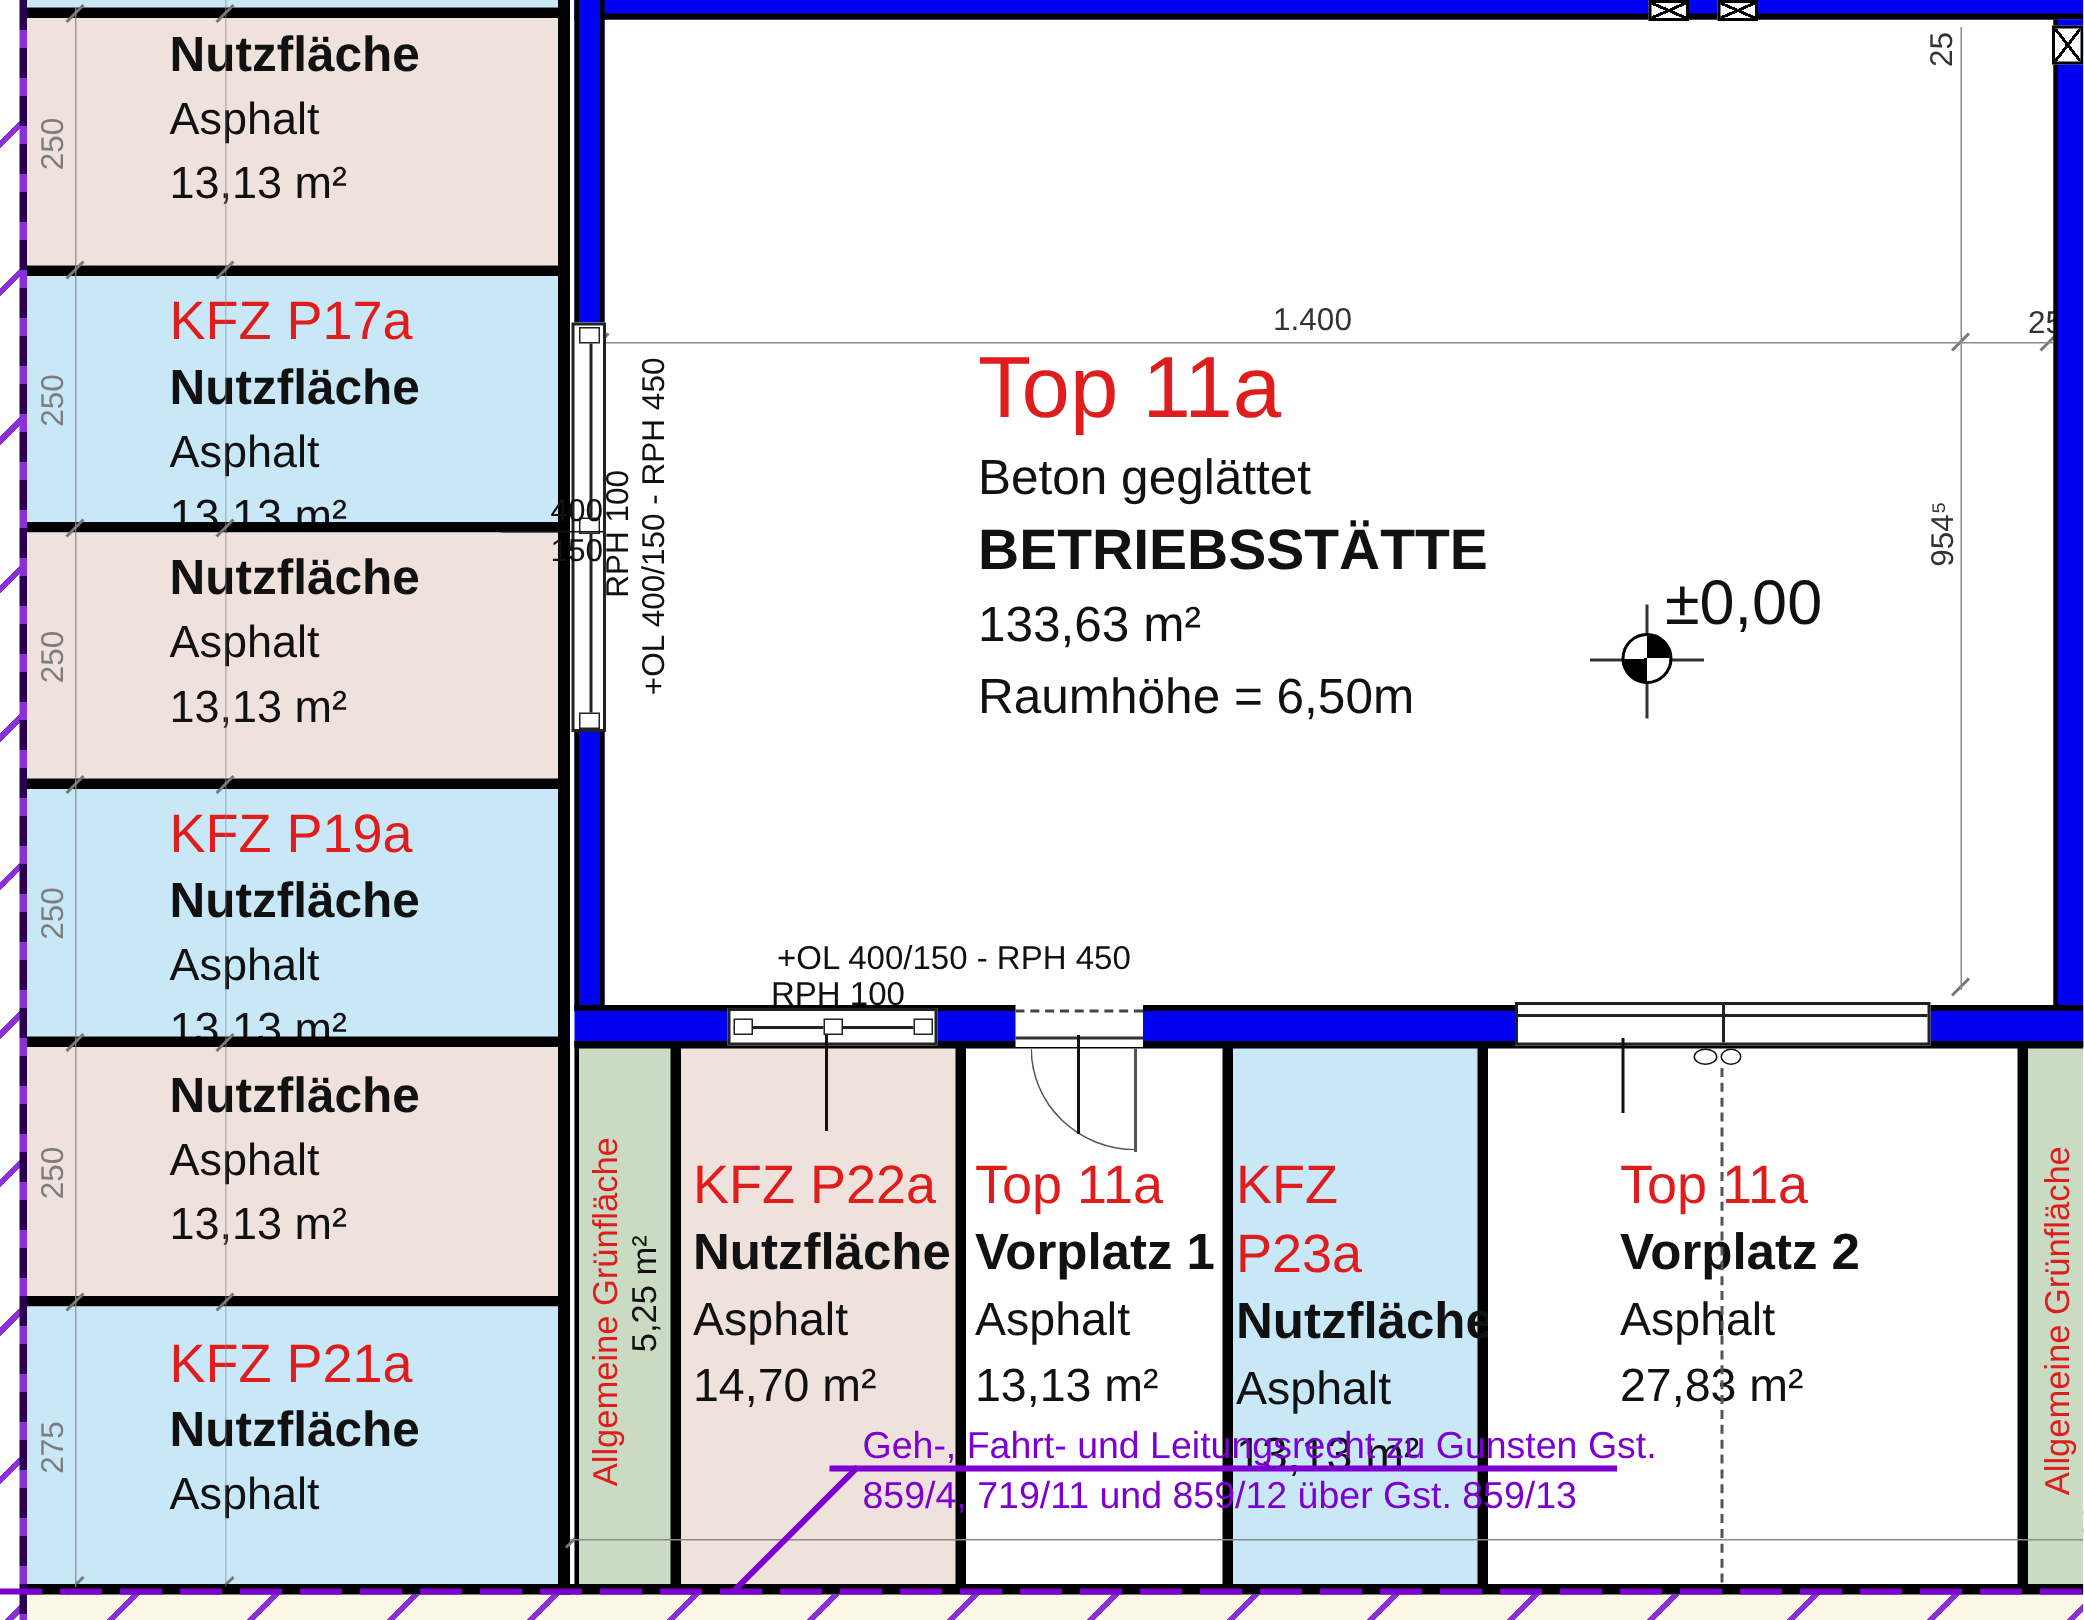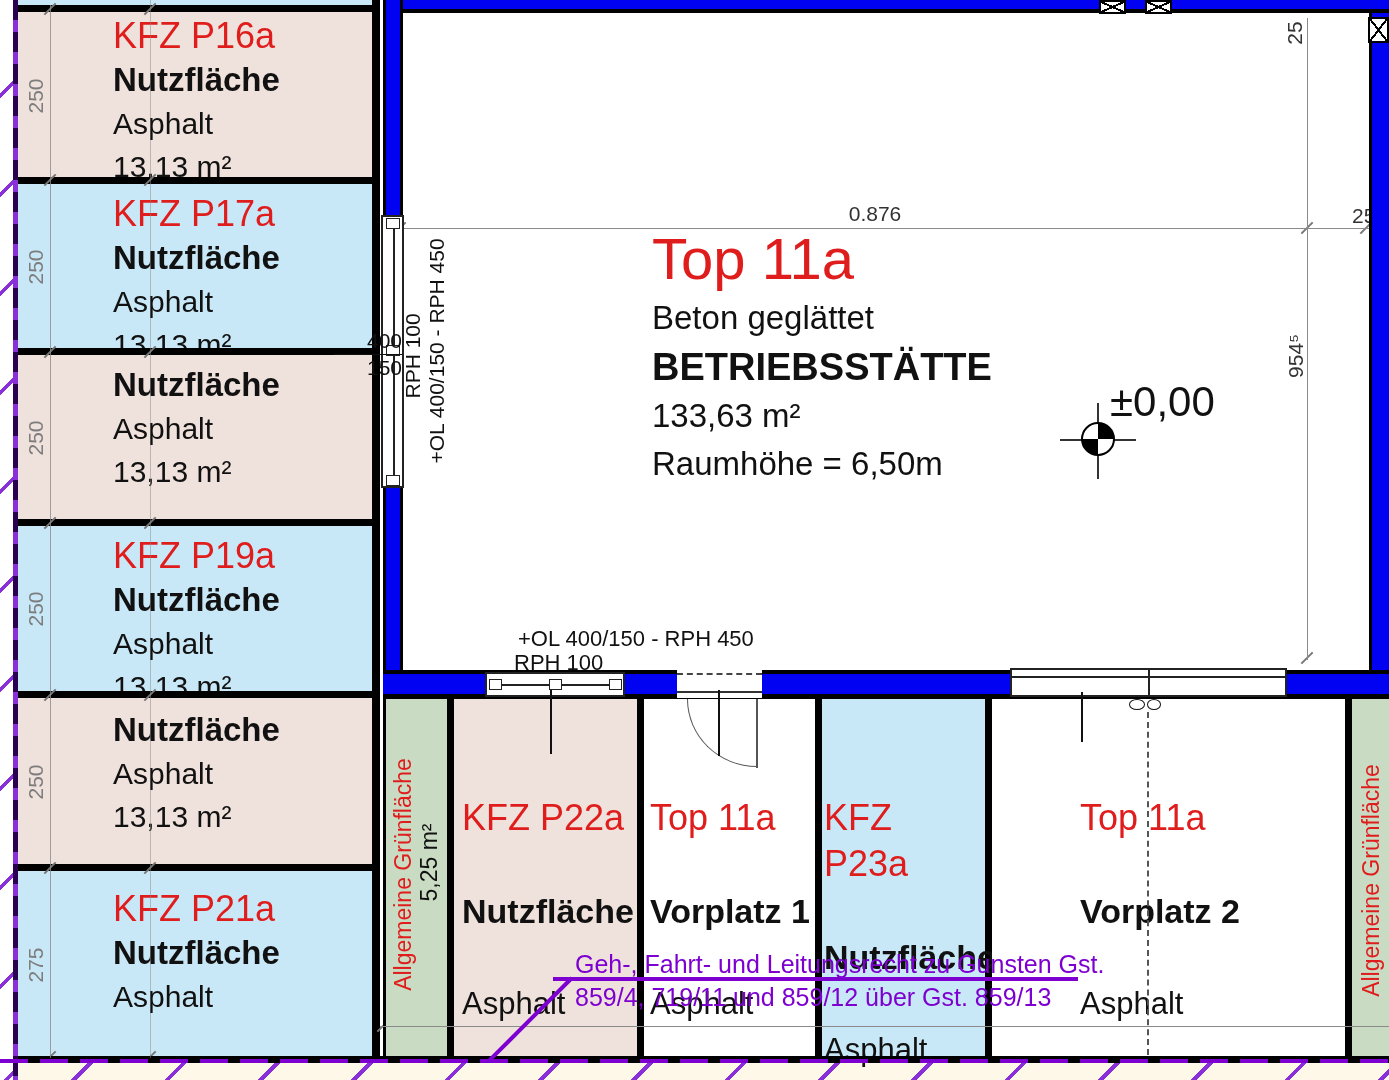--- a/index.html
+++ b/index.html
@@ -37,40 +37,39 @@
   .wallB{background:var(--wall);}
   .xbox{background:
     linear-gradient(to top right,rgba(0,0,0,0) calc(50% - 1px),#000 calc(50% - 1px) calc(50% + 1px),rgba(0,0,0,0) calc(50% + 1px)),
     linear-gradient(to bottom right,rgba(0,0,0,0) calc(50% - 1px),#000 calc(50% - 1px) calc(50% + 1px),rgba(0,0,0,0) calc(50% + 1px)),#fff;
     border:2px solid #000;}
   .winframe{background:#fff;border:2px solid #222;}
   .mull{position:absolute;background:#fff;border:1.5px solid #222;}
   .mnum{font-size:21px;color:#111;}
   .vdiv{position:absolute;width:2px;background:#111;}
   
-  .brow{top:698px;height:358px;display:flex;flex-direction:column;padding-top:97px;gap:48px;}
+  .brow{top:698px;height:358px;display:flex;flex-direction:column;padding-top:69px;}
   .bt1{font-size:36px;line-height:46px;color:var(--red);}
   .bt2{font-size:34px;line-height:45px;font-weight:bold;}
   .bt3{font-size:31px;line-height:44px;}
   .legal{position:absolute;font-size:25px;color:var(--purple);white-space:nowrap;z-index:6;}
   .z1{z-index:1}.z2{z-index:2}.z3{z-index:3}.z4{z-index:4}.z5{z-index:5}
 </style>
 </head>
 <body>
 
 <div id="canvas">
 
   <div class="abs hatchB"></div>
   <div class="abs hatchL"></div>
   <div class="abs dashV"></div>
 
   <div class="abs" style="left:18px;top:0;width:354px;height:5px;background:var(--blue)"></div>
   <div class="abs sep" style="top:5px"></div>
   <div class="abs pblk" style="top:12px;height:165px;background:var(--pink);padding-top:2px">
-    <div class="t1">KFZ P16a</div>
     <div class="t2">Nutzfläche</div>
     <div class="t3">Asphalt</div>
     <div class="t3">13,13 m²</div>
   </div>
   <div class="abs sep" style="top:177px"></div>
   <div class="abs pblk" style="top:184px;height:164px;background:var(--blue);padding-top:8px">
     <div class="t1">KFZ P17a</div>
     <div class="t2">Nutzfläche</div>
     <div class="t3">Asphalt</div>
     <div class="t3">13,13 m²</div>
@@ -193,21 +192,21 @@
   <div class="abs z4" style="left:1097px;top:403px;width:1.5px;height:76px;background:#333"></div>
   <div class="abs z4" style="left:1081px;top:422px;width:34px;height:34px;border:2px solid #000;border-radius:50%;background:conic-gradient(#000 0 90deg,#fff 90deg 180deg,#000 180deg 270deg,#fff 270deg 360deg)"></div>
   <div class="abs z4" style="left:1110px;top:378px;font-size:42px">±0,00</div>
 
   <div class="abs gl z1" style="left:400px;top:228px;width:969px;height:1px"></div>
   <div class="abs gl z1" style="left:1307px;top:18px;width:1px;height:642px"></div>
   <div class="tk" style="left:392px;top:227px"></div>
     <div class="tk" style="left:1299px;top:227px"></div>
   <div class="tk" style="left:1358px;top:227px"></div>
     <div class="tk" style="left:1299px;top:657px"></div>
-  <div class="dimtxt" style="left:875px;top:202px;transform:translateX(-50%);color:#333">0.876</div>
+  <div class="dimtxt" style="left:875px;top:202px;transform:translateX(-50%);color:#333">1.400</div>
   <div class="dimtxt" style="left:1352px;top:204px;color:#333">25</div>
   <div class="rot" style="left:1282px;top:21px;width:26px;color:#333">25</div>
   <div class="rot" style="left:1270px;top:344px;width:52px;color:#333">954⁵</div>
 
   <div class="rot blktxt" style="left:370px;top:344px;width:85px">RPH 100</div>
   <div class="rot blktxt" style="left:324px;top:339px;width:225px">+OL 400/150 - RPH 450</div>
   <div class="abs z4" style="left:334px;top:329px;width:68px;text-align:right;font-size:21px">
     <div>400</div>
     <div style="border-top:1.5px solid #111;margin:1px 0"></div>
     <div>150</div>

